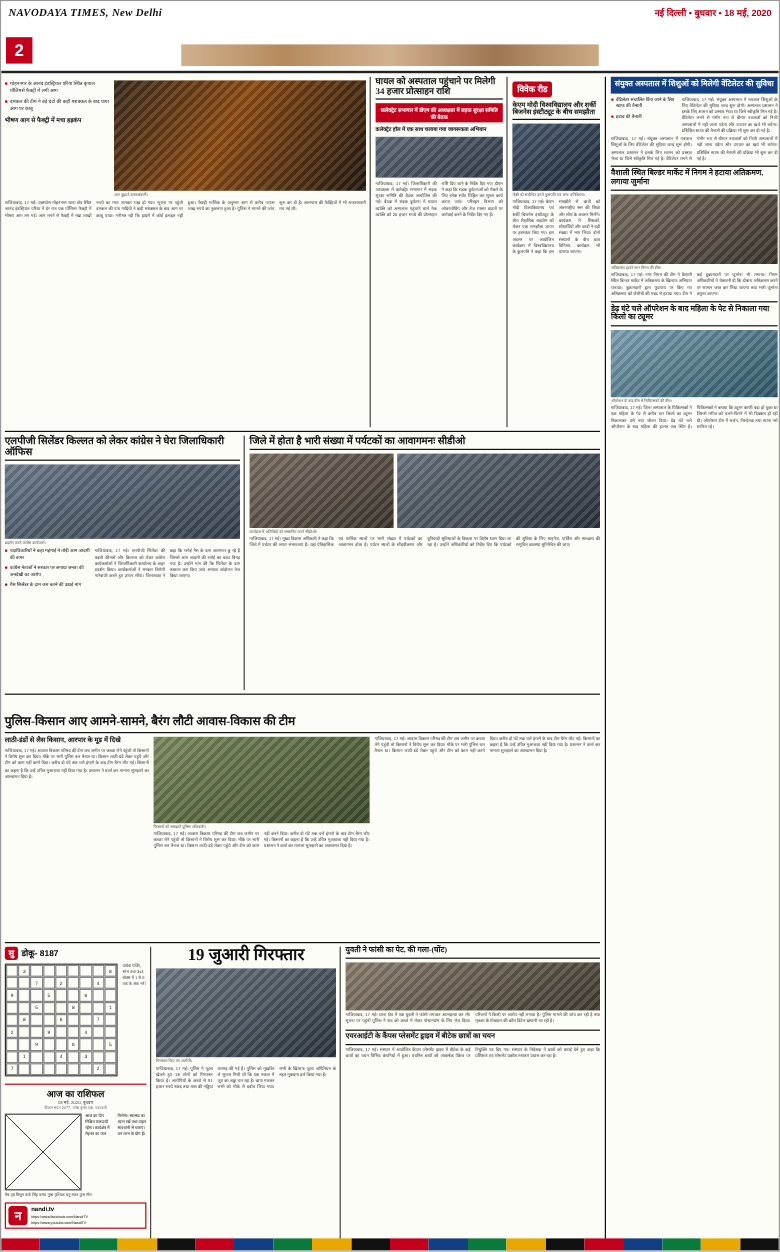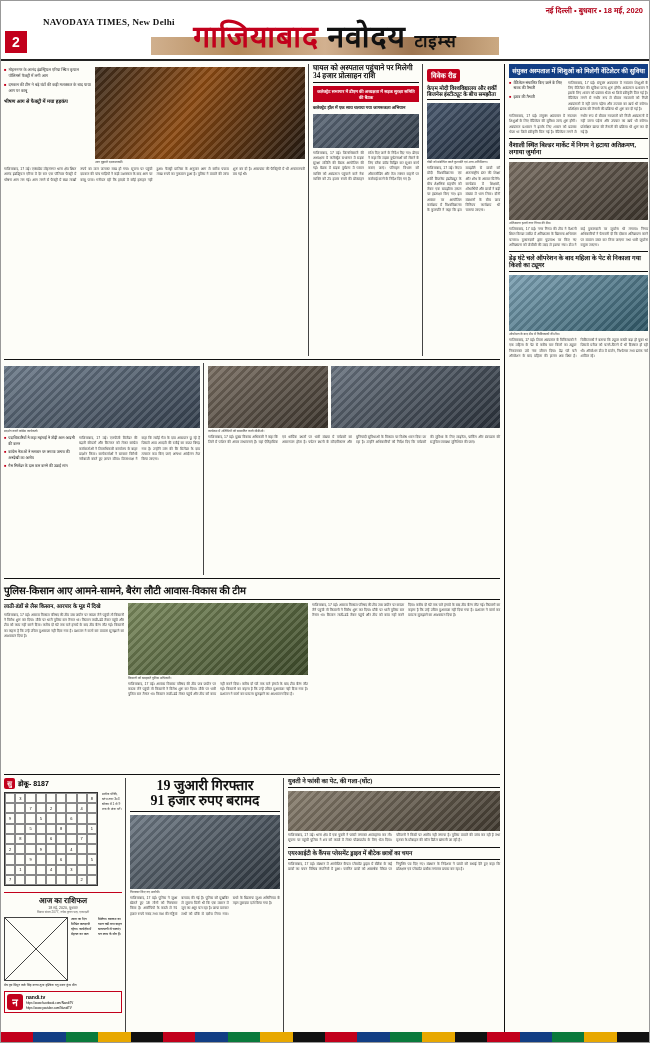--- a/index.html
+++ b/index.html
@@ -7,22 +7,22 @@
   #page{
     width:650px;height:1043px;position:relative;background:#fdfdf8;overflow:hidden;
     box-sizing:border-box;border:1px solid #999;
   }
   
   .masthead{
     position:relative;height:58px;border-bottom:2px solid #222;
     background:#fff;
   }
   .mh-left{
-    position:absolute;left:6px;top:16px;font-family:"Liberation Serif",serif;
-    font-weight:bold;font-size:9px;color:#111;letter-spacing:.3px;margin-left:36px;
+    position:absolute;left:6px;top:4px;font-family:"Liberation Serif",serif;
+    font-style:italic;font-weight:bold;font-size:9px;color:#111;letter-spacing:.3px;
   }
   .mh-right{
     position:absolute;right:6px;top:4px;font-size:7.5px;color:#b00018;font-weight:bold;
   }
   .mh-title{
     position:absolute;left:0;right:0;top:14px;text-align:center;
     font-family:"Liberation Serif",serif;font-weight:bold;font-size:30px;color:#111;
     letter-spacing:1px;
   }
   .mh-title .red{color:#c2001c;}
@@ -69,25 +69,20 @@
 </style>
 </head>
 <body>
 
 <div id="page">
 
   <div class="masthead">
     <div class="mh-left">NAVODAYA TIMES, New Delhi</div>
     <div class="mh-right">नई दिल्ली • बुधवार • 18 मई, 2020</div>
     <div class="topstrip"></div>
-    <div class="mh-title">
-      <span class="red">गाजियाबाद</span>
-      <span>नवोदय</span>
-      <span class="small">टाइम्स</span>
-    </div>
     <div class="pagebadge">2</div>
   </div>
 
   <div style="display:flex;width:650px;height:975px;padding:3px;box-sizing:border-box;gap:4px;">
 
     <div style="width:500px;display:flex;flex-direction:column;gap:3px;">
 
       <div style="display:flex;gap:4px;height:292px;">
 
         <div class="col" style="width:305px;border-right:1px solid #444;padding-right:3px;">
@@ -130,20 +125,21 @@
           <div class="hl" style="font-size:5.6px;margin-top:3px;border-bottom:1px solid #111;padding-bottom:2px;">केएम मोदी विश्वविद्यालय और शर्की बिजनेस इंस्टीट्यूट के बीच समझौता</div>
           <div class="ph p-stage" style="height:56px;margin-top:3px;"></div>
           <div class="cap">गोष्ठी को संबोधित करते कुलपति एवं अन्य अतिथिगण।</div>
           <div class="body" style="margin-top:2px;column-count:2;">गाजियाबाद, 17 मई। केएम मोदी विश्वविद्यालय एवं शर्की बिजनेस इंस्टीट्यूट के बीच शैक्षणिक सहयोग को लेकर एक समझौता ज्ञापन पर हस्ताक्षर किए गए। इस अवसर पर आयोजित कार्यक्रम में विश्वविद्यालय के कुलपति ने कहा कि इस समझौते से छात्रों को अंतरराष्ट्रीय स्तर की शिक्षा और शोध के अवसर मिलेंगे। कार्यक्रम में शिक्षकों, शोधार्थियों और छात्रों ने बड़ी संख्या में भाग लिया। दोनों संस्थानों के बीच छात्र विनिमय कार्यक्रम भी चलाया जाएगा।</div>
         </div>
       </div>
 
       <div style="display:flex;gap:4px;height:212px;border-top:1.5px solid #111;padding-top:3px;">
 
         <div class="col" style="width:200px;border-right:1px solid #444;padding-right:3px;">
+          <div class="hl" style="font-size:8.4px;border-bottom:1px solid #111;padding-bottom:2px;">एलपीजी सिलेंडर किल्लत को लेकर कांग्रेस ने घेरा जिलाधिकारी ऑफिस</div>
           <div class="ph p-group" style="height:62px;margin-top:3px;"></div>
           <div class="cap">प्रदर्शन करते कांग्रेस कार्यकर्ता।</div>
           <div style="display:flex;gap:3px;margin-top:3px;">
             <div style="width:72px;font-size:3.8px;line-height:1.45;">
               <div style="display:flex;gap:2px;margin-bottom:3px;">
                   <span style="color:#c2001c;">■</span>
                 <span>पदाधिकारियों ने कहा महंगाई ने तोड़ी आम आदमी की कमर</span>
                 </div>
               <div style="display:flex;gap:2px;margin-bottom:3px;">
                   <span style="color:#c2001c;">■</span>
@@ -152,30 +148,31 @@
               <div style="display:flex;gap:2px;">
                   <span style="color:#c2001c;">■</span>
                 <span>गैस सिलेंडर के दाम कम करने की उठाई मांग</span>
                 </div>
             </div>
             <div class="body" style="flex:1;column-count:2;">गाजियाबाद, 17 मई। एलपीजी सिलेंडर की बढ़ती कीमतों और किल्लत को लेकर कांग्रेस कार्यकर्ताओं ने जिलाधिकारी कार्यालय के बाहर प्रदर्शन किया। कार्यकर्ताओं ने सरकार विरोधी नारेबाजी करते हुए ज्ञापन सौंपा। जिलाध्यक्ष ने कहा कि रसोई गैस के दाम आसमान छू रहे हैं जिससे आम आदमी की रसोई का बजट बिगड़ गया है। उन्होंने मांग की कि सिलेंडर के दाम तत्काल कम किए जाएं अन्यथा आंदोलन तेज किया जाएगा।</div>
           </div>
         </div>
 
         <div class="col" style="flex:1;">
+          <div class="hl" style="font-size:8.4px;border-bottom:1px solid #111;padding-bottom:2px;">जिले में होता है भारी संख्या में पर्यटकों का आवागमनः सीडीओ</div>
           <div style="display:flex;gap:3px;margin-top:3px;">
             <div class="ph p-crowd" style="width:120px;height:62px;"></div>
             <div class="ph p-hall" style="flex:1;height:62px;"></div>
           </div>
           <div class="cap">कार्यक्रम में अतिथियों को सम्मानित करते सीडीओ।</div>
           <div class="body" style="margin-top:2px;column-count:4;">गाजियाबाद, 17 मई। मुख्य विकास अधिकारी ने कहा कि जिले में पर्यटन की अपार संभावनाएं हैं। यहां ऐतिहासिक एवं धार्मिक स्थलों पर भारी संख्या में पर्यटकों का आवागमन होता है। पर्यटन स्थलों के सौंदर्यीकरण और बुनियादी सुविधाओं के विकास पर विशेष ध्यान दिया जा रहा है। उन्होंने अधिकारियों को निर्देश दिए कि पर्यटकों की सुविधा के लिए साइनेज, पार्किंग और स्वच्छता की समुचित व्यवस्था सुनिश्चित की जाए।</div>
         </div>
       </div>
 
-      <div style="border-top:1.5px solid #111;padding-top:7px;height:185px;">
+      <div style="border-top:1.5px solid #111;padding-top:18px;height:185px;">
         <div class="hl" style="font-size:10px;border-bottom:1px solid #111;padding-bottom:2px;">पुलिस-किसान आए आमने-सामने, बैरंग लौटी आवास-विकास की टीम</div>
         <div style="display:flex;gap:4px;margin-top:3px;">
           <div style="width:120px;">
             <div style="font-size:5.6px;font-weight:bold;line-height:1.25;color:#111;">लाठी-डंडों से लैस किसान, आरपार के मूड में दिखे</div>
             <div class="body" style="margin-top:3px;column-count:1;">गाजियाबाद, 17 मई। आवास विकास परिषद की टीम जब जमीन पर कब्जा लेने पहुंची तो किसानों ने विरोध शुरू कर दिया। मौके पर भारी पुलिस बल तैनात था। किसान लाठी-डंडे लेकर पहुंचे और टीम को काम नहीं करने दिया। करीब दो घंटे तक चले हंगामे के बाद टीम बैरंग लौट गई। किसानों का कहना है कि उन्हें उचित मुआवजा नहीं दिया गया है। प्रशासन ने वार्ता कर मामला सुलझाने का आश्वासन दिया है।</div>
           </div>
           <div style="width:180px;">
             <div class="ph p-field" style="height:72px;"></div>
             <div class="cap">किसानों को समझाते पुलिस अधिकारी।</div>
             <div class="body" style="margin-top:2px;column-count:2;">गाजियाबाद, 17 मई। आवास विकास परिषद की टीम जब जमीन पर कब्जा लेने पहुंची तो किसानों ने विरोध शुरू कर दिया। मौके पर भारी पुलिस बल तैनात था। किसान लाठी-डंडे लेकर पहुंचे और टीम को काम नहीं करने दिया। करीब दो घंटे तक चले हंगामे के बाद टीम बैरंग लौट गई। किसानों का कहना है कि उन्हें उचित मुआवजा नहीं दिया गया है। प्रशासन ने वार्ता कर मामला सुलझाने का आश्वासन दिया है।</div>
@@ -315,21 +312,20 @@
                 <div style="font-weight:bold;font-size:5px;">nandi.tv</div>
                 <div>https://www.facebook.com/NandiTV</div>
                 <div>https://www.youtube.com/NandiTV</div>
               </div>
             </div>
           </div>
         </div>
 
         <div style="width:150px;border-right:1px solid #444;padding-right:3px;">
           <div class="hl" style="font-size:14px;text-align:center;line-height:1.1;">19 जुआरी गिरफ्तार</div>
-          <div class="hl" style="font-size:14px;text-align:center;line-height:1.1;border-bottom:1px solid #111;padding-bottom:2px;">91 हजार रुपए बरामद</div>
           <div class="ph p-police" style="height:74px;margin-top:3px;"></div>
           <div class="cap">गिरफ्तार किए गए आरोपी।</div>
           <div class="body" style="margin-top:2px;column-count:3;">गाजियाबाद, 17 मई। पुलिस ने जुआ खेलते हुए 18 लोगों को गिरफ्तार किया है। आरोपियों के कब्जे से 91 हजार रुपये नकद तथा ताश की गड्डियां बरामद की गई हैं। पुलिस को मुखबिर से सूचना मिली थी कि एक मकान में जुए का अड्डा चल रहा है। छापा मारकर सभी को मौके से दबोच लिया गया। सभी के खिलाफ जुआ अधिनियम के तहत मुकदमा दर्ज किया गया है।</div>
         </div>
 
         <div style="flex:1;">
           <div class="hl" style="font-size:6.4px;border-bottom:1px solid #111;padding-bottom:2px;">युवती ने फांसी का पेट, की गला-(घोंट)</div>
           <div class="ph p-room" style="height:40px;margin-top:3px;"></div>
           <div class="body" style="margin-top:2px;column-count:2;">गाजियाबाद, 17 मई। थाना क्षेत्र में एक युवती ने फांसी लगाकर आत्महत्या कर ली। सूचना पर पहुंची पुलिस ने शव को कब्जे में लेकर पोस्टमार्टम के लिए भेज दिया। परिजनों ने किसी पर आरोप नहीं लगाया है। पुलिस मामले की जांच कर रही है तथा मृतका के मोबाइल की कॉल डिटेल खंगाली जा रही है।</div>
           <div class="hl" style="font-size:6px;margin-top:4px;border-top:1px solid #111;border-bottom:1px solid #111;padding:2px 0;">एयरआईटी के कैंपस प्लेसमेंट ड्राइव में बीटेक छात्रों का चयन</div>

